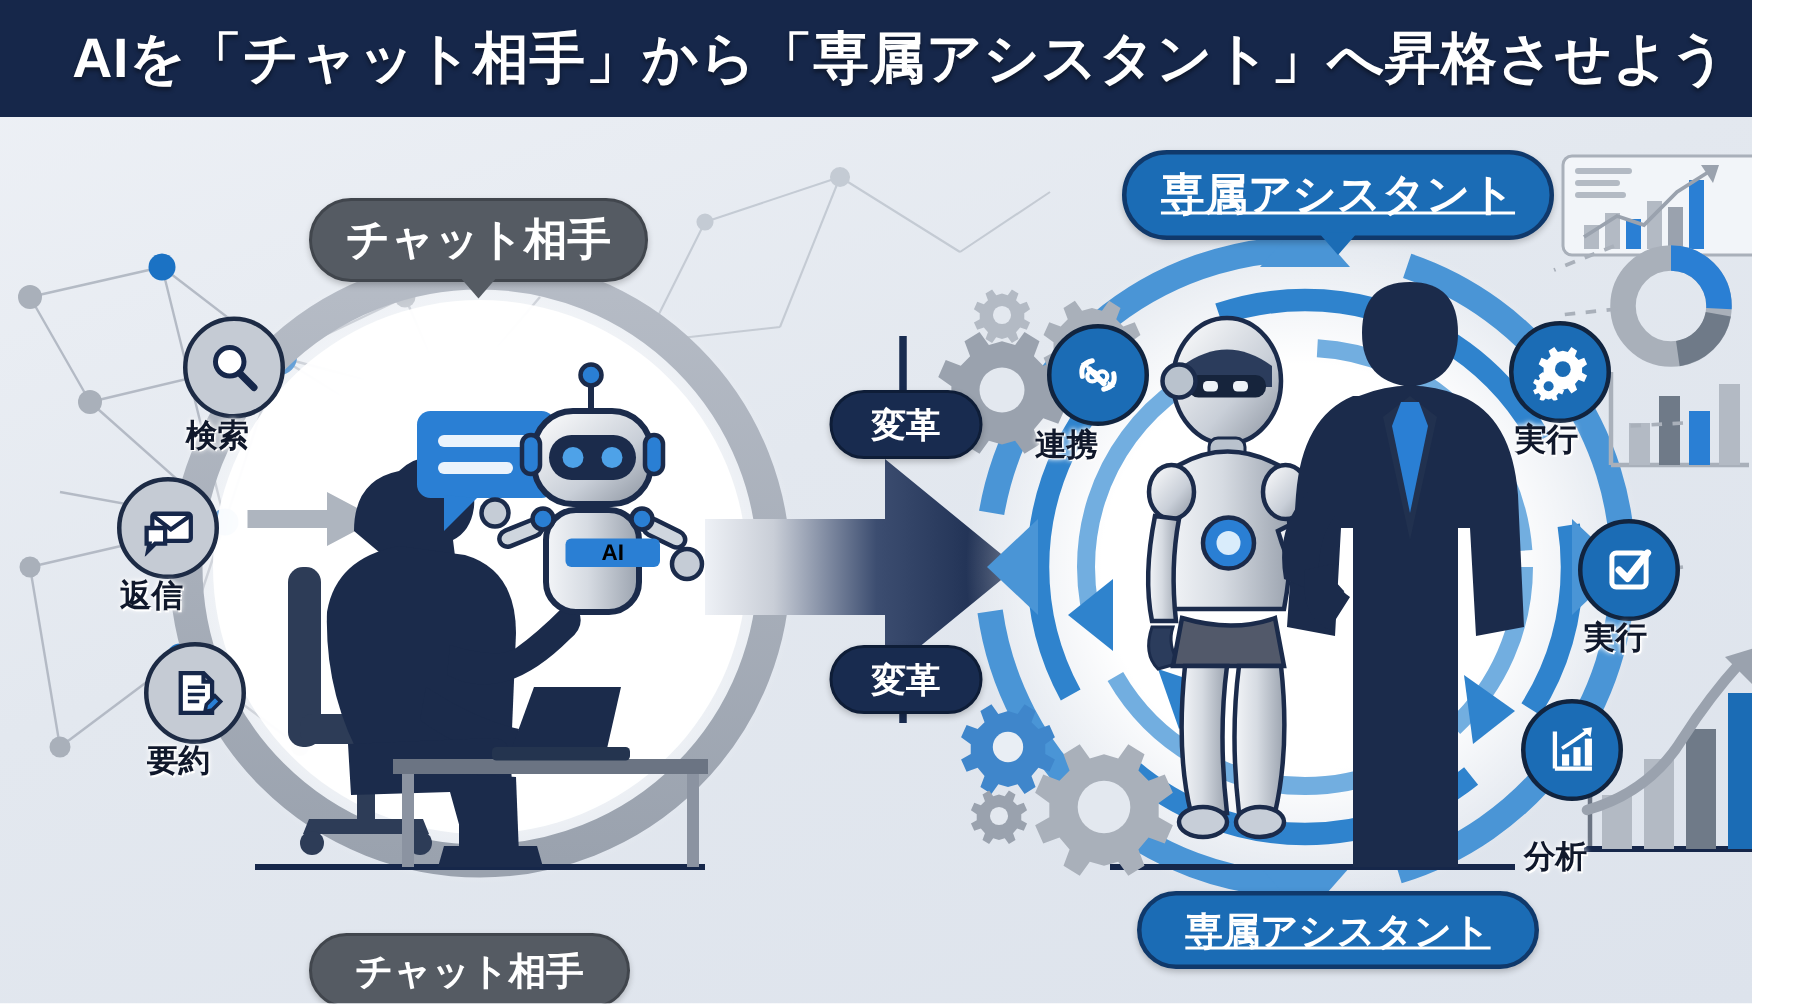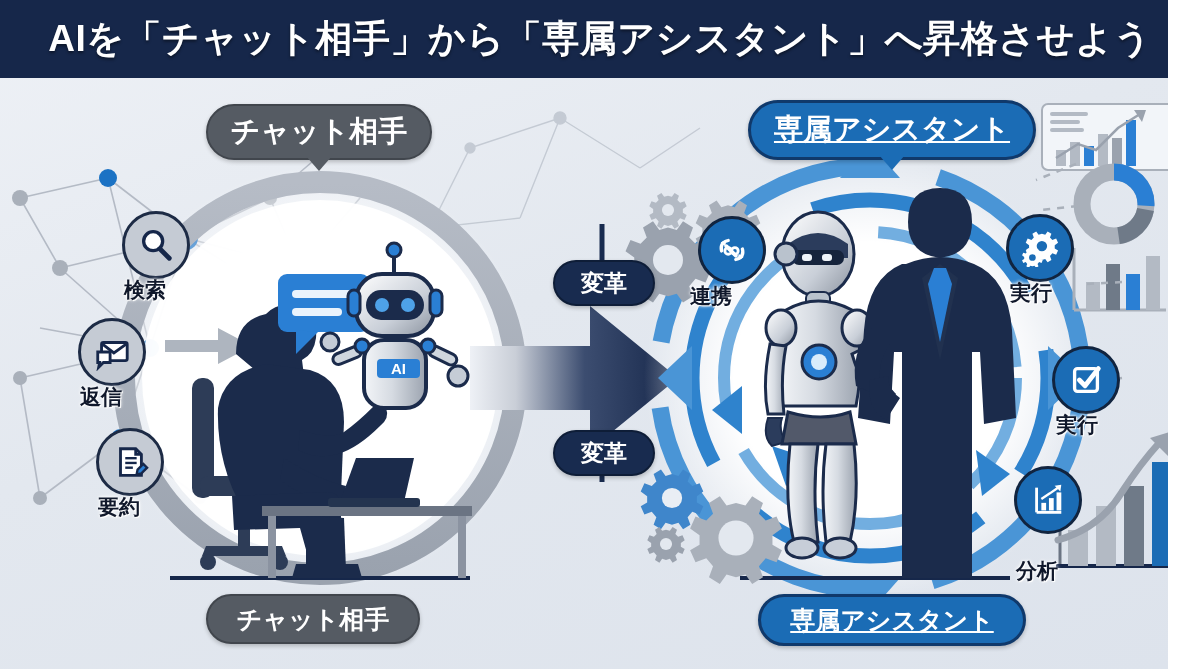--- a/index.html
+++ b/index.html
@@ -57,21 +57,21 @@
     position: absolute;
     display: flex;
     align-items: center;
     justify-content: center;
     border-radius: 999px;
     color: #ffffff;
     font-weight: bold;
     white-space: nowrap;
     box-shadow: 0 2px 4px rgba(0,0,0,0.22);
   }
-  .pill-gray  { background: #555b63; border: 2px solid #41464d; }
+  .pill-gray  { background: #555b63; border: 2px solid #41464d; margin-top: 28px; }
   .pill-blue  { background: #1b6cb5; border: 3px solid #10396b; text-decoration: underline; }
   .pill-navy  { background: #182b4f; border: 2px solid #0e1d37; }
   .pill .tail {
     position: absolute;
     left: 50%;
     bottom: -13px;
     margin-left: -13px;
     width: 0; height: 0;
     border-left: 13px solid transparent;
     border-right: 13px solid transparent;
@@ -175,25 +175,25 @@
   #cap-exec1    { left: 1010px; top: 201px; }
   #badge-exec2  { left: 1052px; top: 268px; }
   #cap-exec2    { left: 1056px; top: 333px; }
   #badge-analyze{ left: 1014px; top: 388px; }
   #cap-analyze  { left: 1016px; top: 479px; }
 
   .icon-svg { width: 38px; height: 38px; display: block; }
   .ai-chip {
     position: absolute;
     background: #2a7fd4;
-    color: #ffffff;
+    color: #000000;
     font-size: 15px;
     font-weight: bold;
     border-radius: 4px;
-    padding: 2px 14px;
+    padding: 2px 24px;
     line-height: 1;
   }
 </style>
 </head>
 <body>
 
 <div id="infographic">
 
   <div class="banner">
     <div class="banner-title">AIを「チャット相手」から「専属アシスタント」へ昇格させよう</div>

